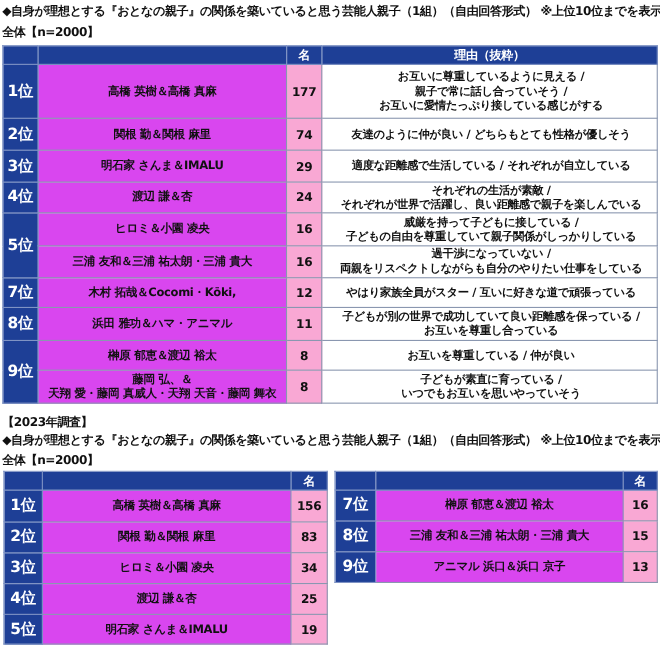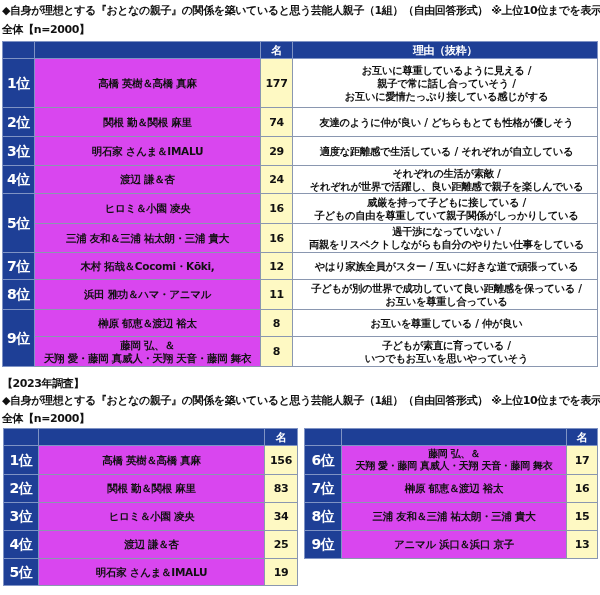--- a/index.html
+++ b/index.html
@@ -21,21 +21,21 @@
   }
   th {
     background: #1e3f96; color: #ffffff; height: 17px; font-size: 11px;
     border-color: #7f93c4;
   }
   td.rank {
     background: #1e3f96; color: #ffffff; font-size: 14px;
     border-color: #7f93c4;
   }
   td.name { background: #d946ef; }
-  td.count { background: #fef9c3; font-size: 11px; }
+  td.count { background: #f9a8d4; font-size: 11px; }
   td.reason { text-align: center; padding-left: 3px; white-space: pre-line; font-size: 10.3px; }
   #top-table { left: 2px; top: 41px; width: 595px; }
   #bl-table { left: 3px; top: 428px; width: 294px; }
   #br-table { left: 304px; top: 428px; width: 293px; }
 </style>
 </head>
 <body>
 
 <div class="title-line" style="top:3px">◆自身が理想とする『おとなの親子』の関係を築いていると思う芸能人親子（1組）（自由回答形式） ※上位10位までを表示</div>
 <div class="title-line" style="top:22px">全体【n=2000】</div>
@@ -172,26 +172,20 @@
       <col style="width:37px">
       <col style="width:225px">
       <col style="width:31px">
     </colgroup>
   <tbody>
       <tr style="height:15px">
     <th></th>
     <th></th>
     <th>名</th>
   </tr>
-  <tr style="height:29px">
-    <td class="rank">6位</td>
-    <td class="name" style="white-space:pre-line;font-size:10px;line-height:12px">藤岡 弘、＆
-天翔 愛・藤岡 真威人・天翔 天音・藤岡 舞衣</td>
-    <td class="count">17</td>
-  </tr>
   <tr style="height:28px">
     <td class="rank">7位</td>
     <td class="name">榊原 郁恵＆渡辺 裕太</td>
     <td class="count">16</td>
   </tr>
   <tr style="height:28px">
     <td class="rank">8位</td>
     <td class="name">三浦 友和＆三浦 祐太朗・三浦 貴大</td>
     <td class="count">15</td>
   </tr>

